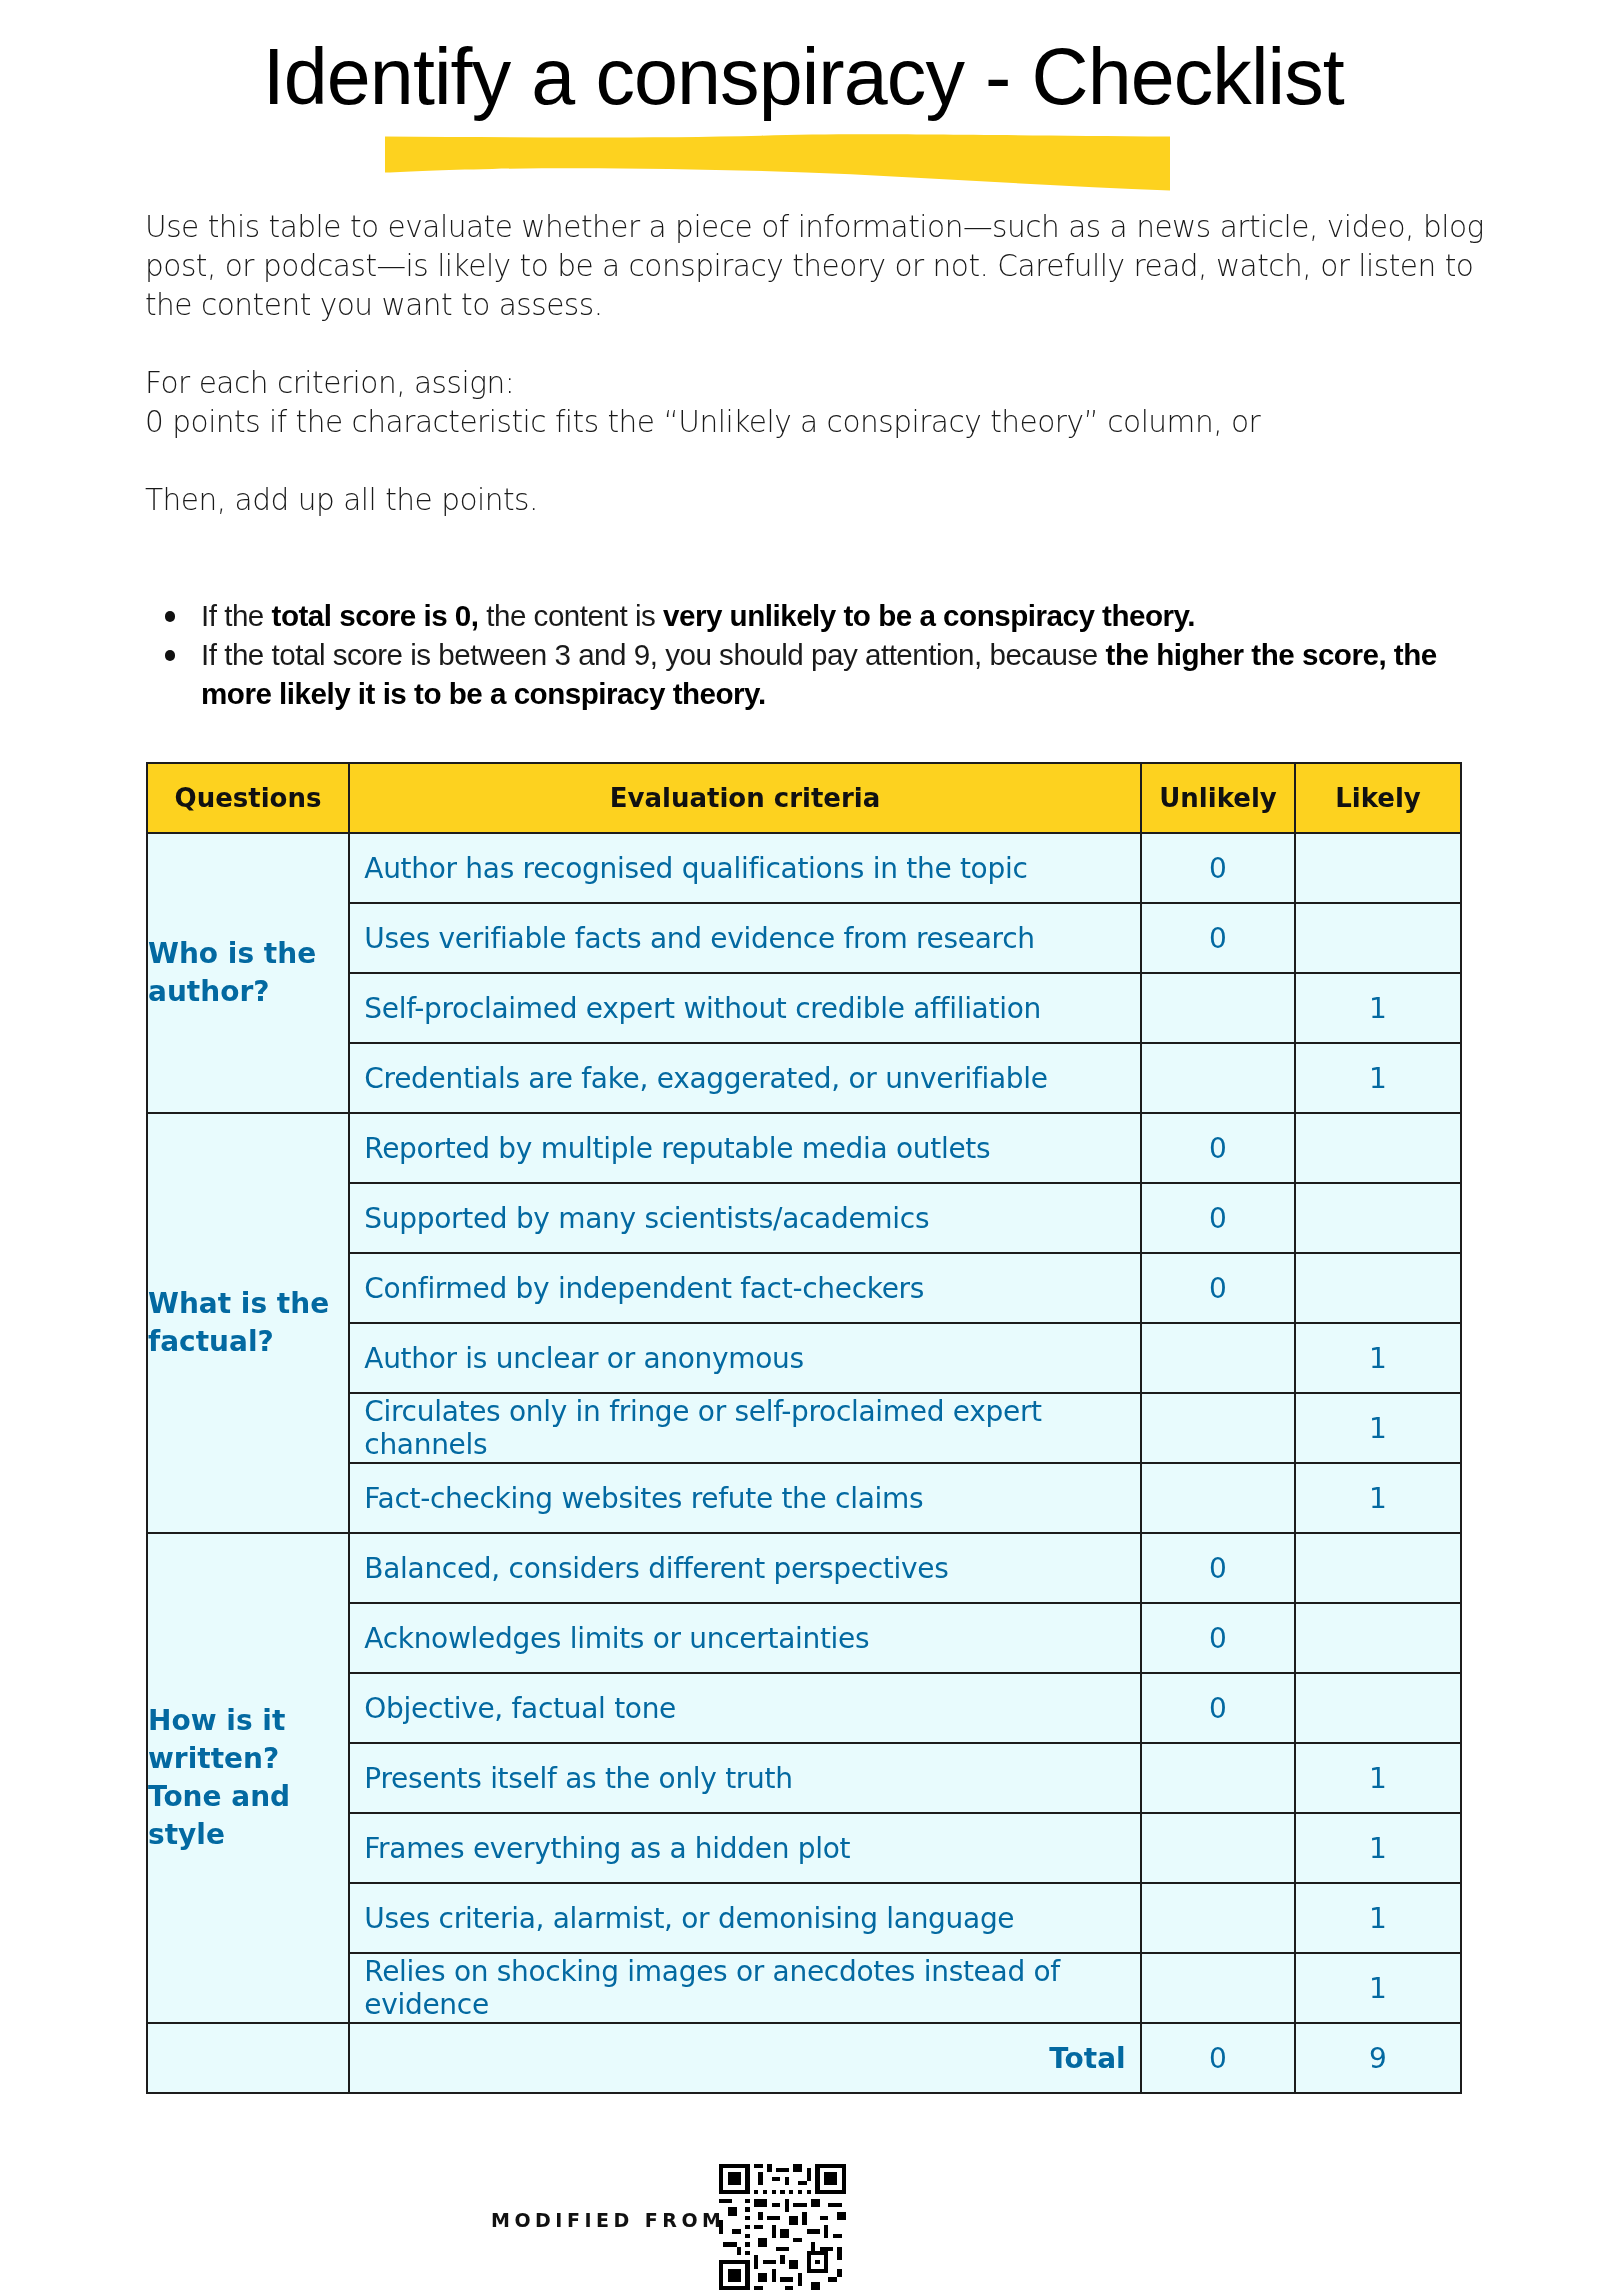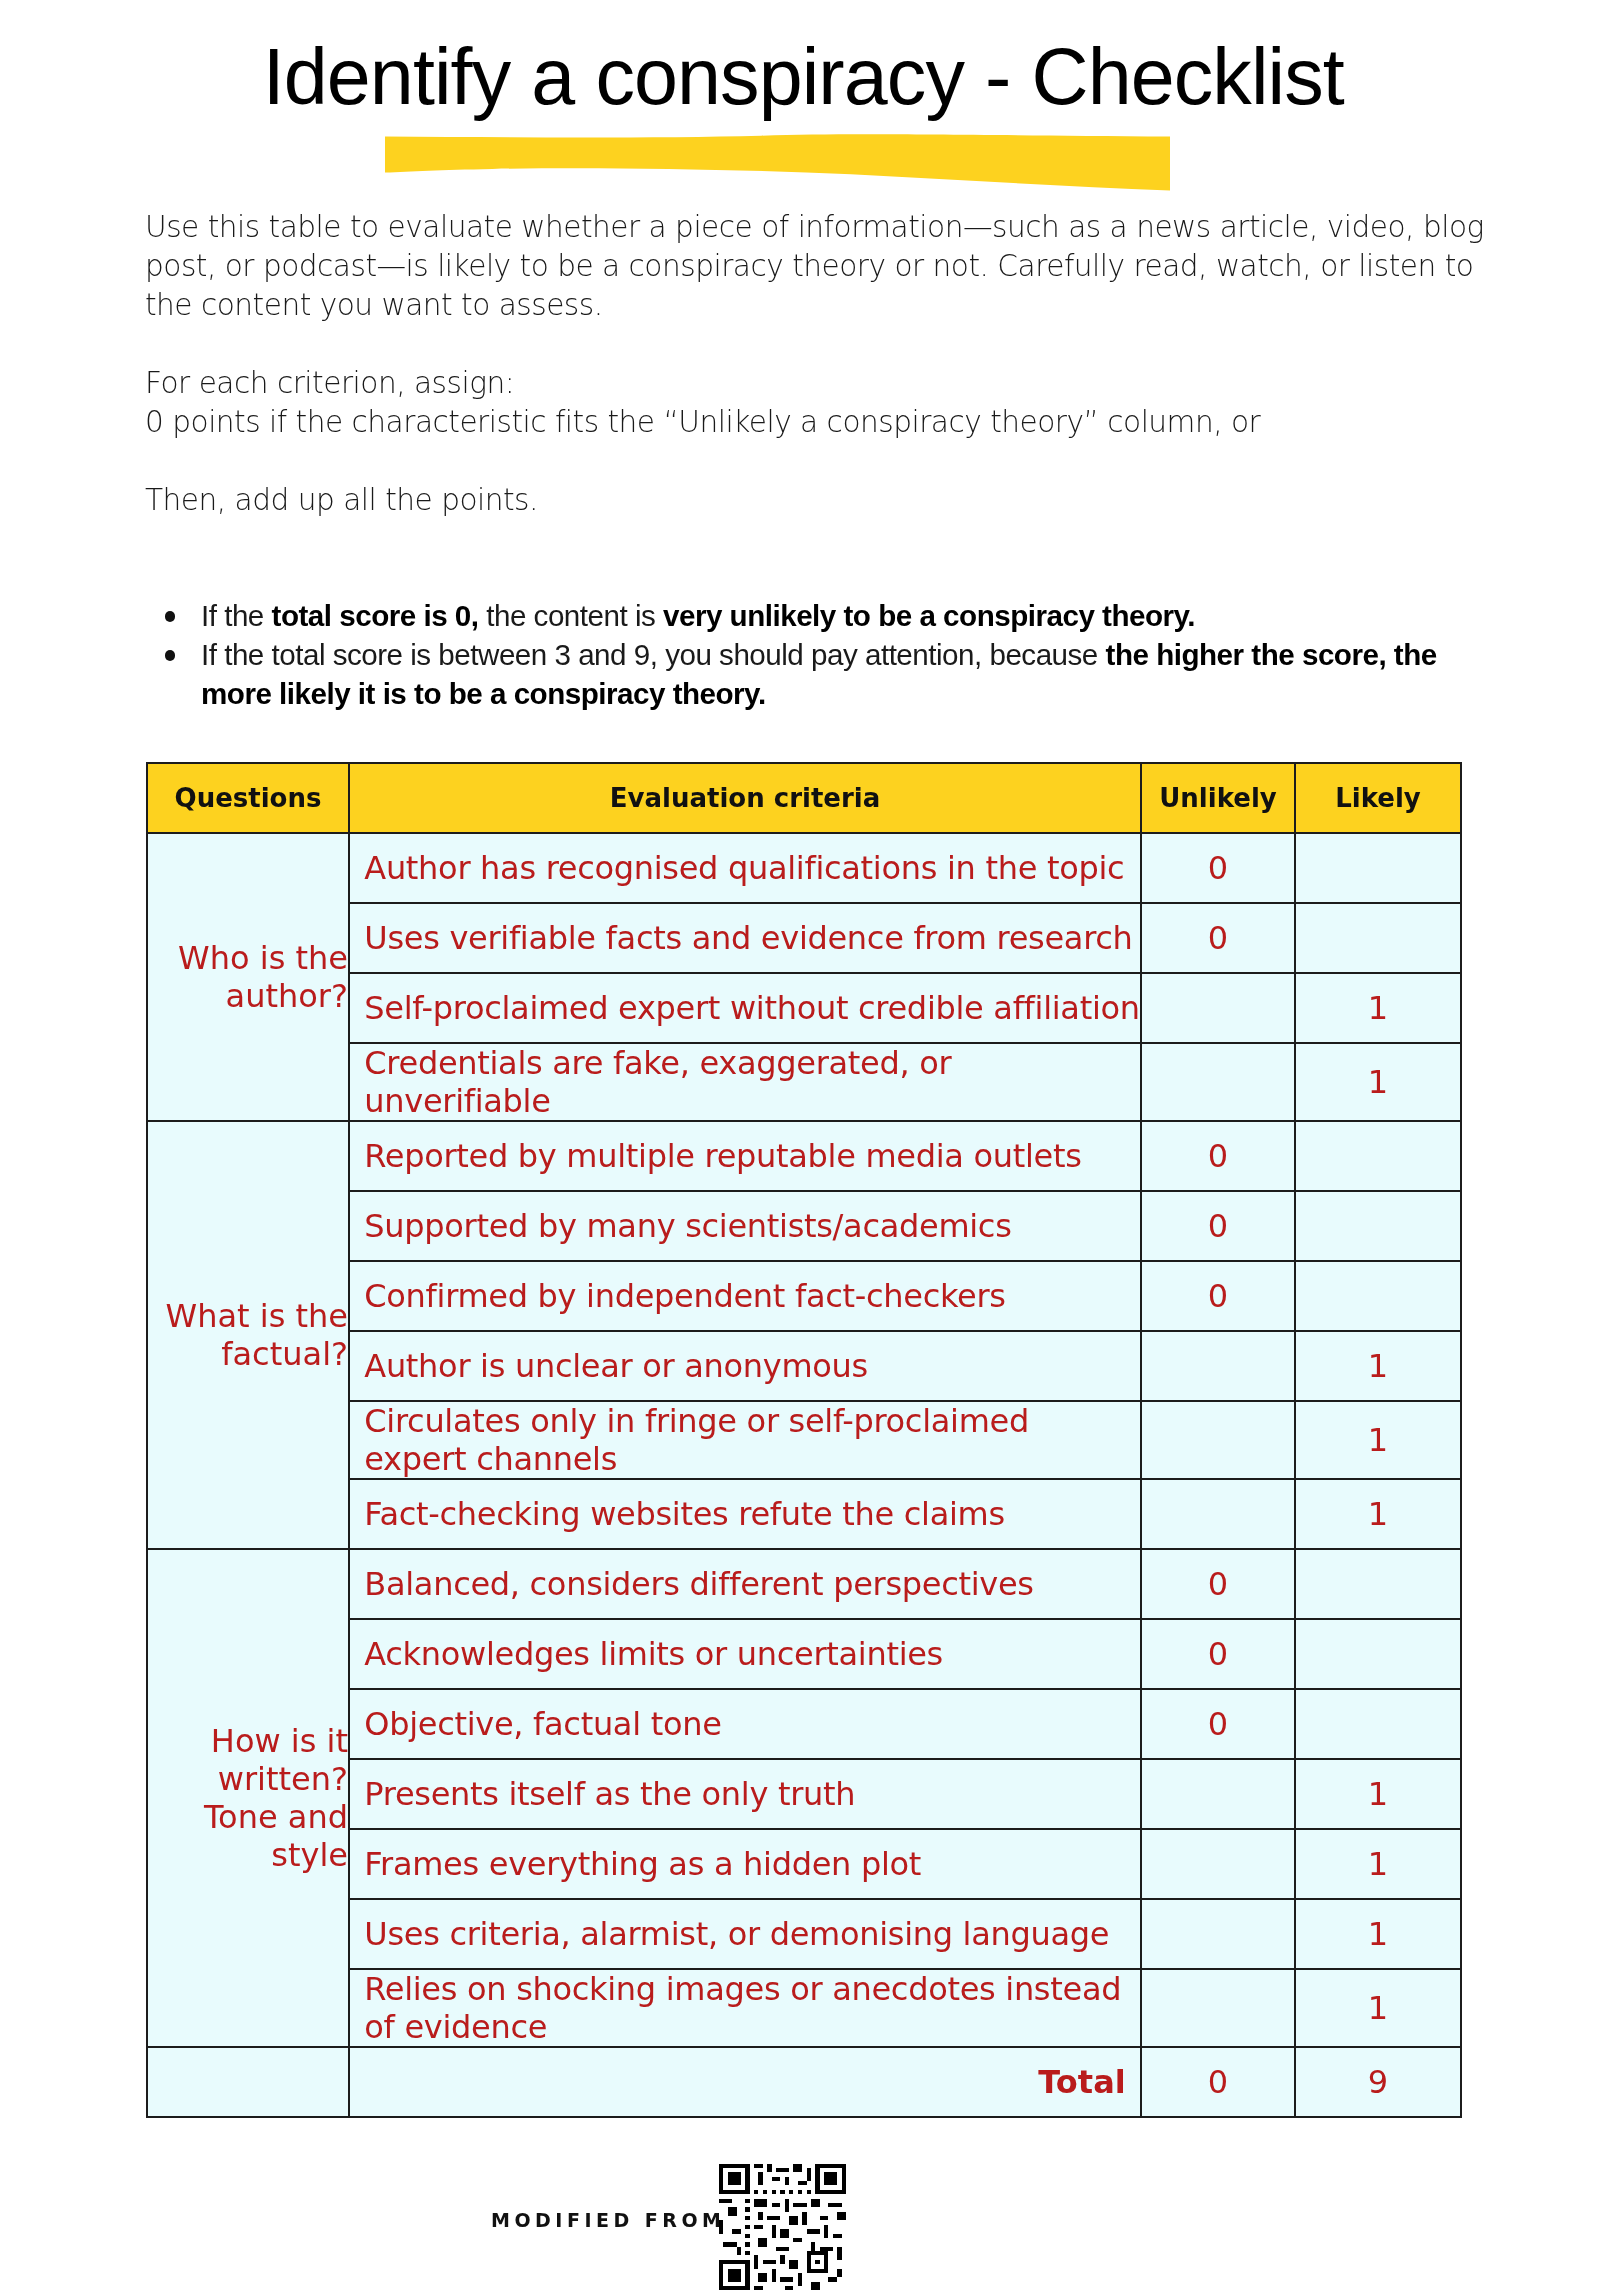--- a/index.html
+++ b/index.html
@@ -17,22 +17,22 @@
   .intro .gap { height: 39px; }
   .bullets { position: absolute; left: 145px; top: 596px; width: 1325px; margin: 0; padding: 0; list-style: none;
              font-family: Liberation Sans, sans-serif; font-size: 29.6px; line-height: 39px; color: #1a1a1a; letter-spacing: -0.5px; }
   .bullets li { position: relative; padding-left: 56px; }
   .bullets li .dot { position: absolute; left: 19.7px; top: 15px; width: 10.7px; height: 10.7px; border-radius: 50%; background: #111; }
   .bullets b { font-weight: 700; color: #000; }
   table.checklist { position: absolute; left: 146px; top: 762px; width: 1314px; border-collapse: collapse;
                     table-layout: fixed; font-family: "DejaVu Sans", sans-serif; }
   table.checklist td, table.checklist th { border: 2.7px solid #1c1c1c; padding: 0; }
   table.checklist th { background: #FDD21F; height: 68px; font-size: 26px; font-weight: 700; color: #111; text-align: center; }
-  table.checklist td { background: #E8FBFD; height: 68px; font-size: 32px; color: #b91c1c; }
-  td.question { text-align: right; font-weight: 400; color: #111; line-height: 38px; padding: 0 7.2px; }
+  table.checklist td { background: #E8FBFD; height: 68px; font-size: 28px; color: #0369a1; }
+  td.question { text-align: left; font-weight: 700; color: #111; line-height: 38px; padding: 0 7.2px; }
   td.criterion { padding-left: 14.3px !important; text-align: left; letter-spacing: -0.3px; }
   td.score { text-align: center; }
   td.total-label { text-align: right; padding-right: 14.3px !important; font-weight: 700; color: #111; }
   .footer-label { position: absolute; left: 491px; top: 2209px; font-family: "DejaVu Sans", sans-serif;
                   font-size: 19px; font-weight: 600; letter-spacing: 4.5px; color: #111; }
   .qr { position: absolute; left: 719px; top: 2161px; width: 127px; height: 132px; }
 </style>
 </head>
 <body>
 

